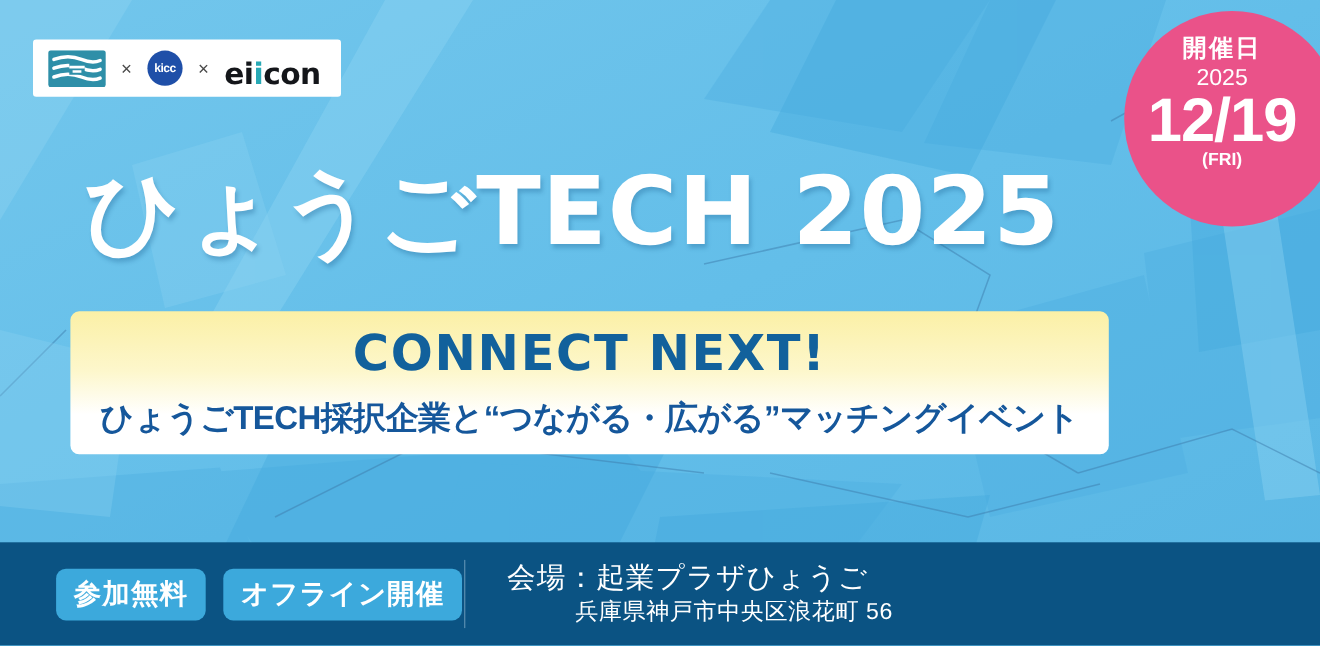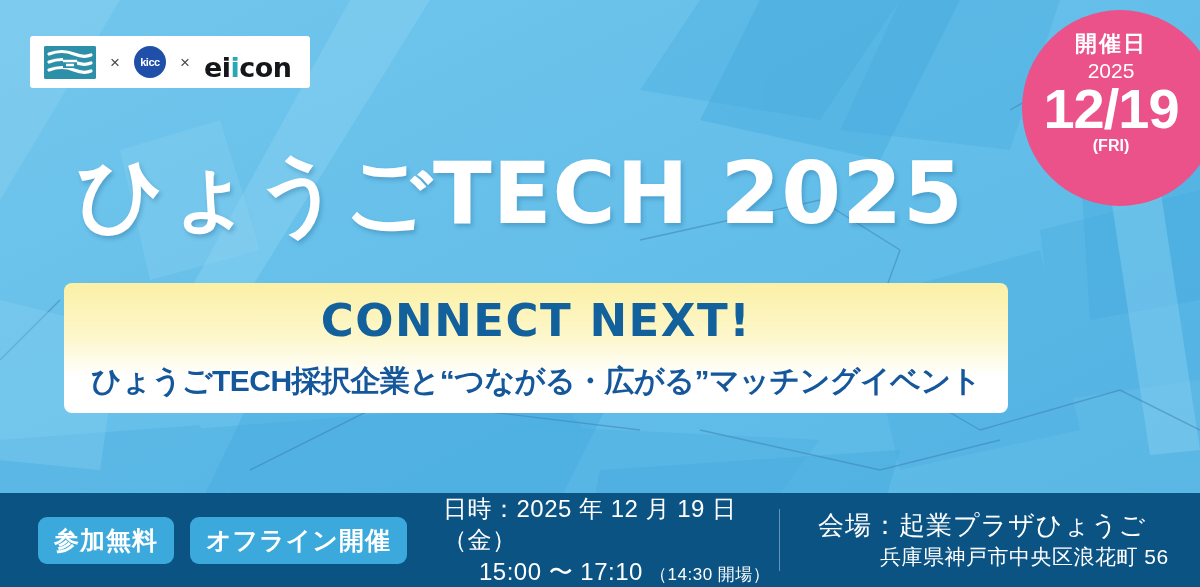--- a/index.html
+++ b/index.html
@@ -82,21 +82,21 @@
   .panel .sub {
     font-size: 30px; font-weight: bold; color: #15579B;
     letter-spacing: -0.5px; line-height: 1.15; margin-top: 18px; white-space: nowrap;
   }
 
   
   .footer {
     position: absolute; left: 0; bottom: 0; width: 1200px; height: 94px;
     background: #0B5383; display: flex; align-items: center;
   }
-  .badges { display: flex; gap: 16px; padding-left: 38px; flex: none; }
+  .badges { display: flex; gap: 16px; padding-left: 51px; flex: none; }
   .badge {
     background: #3CA9DC; color: #FFFFFF; border-radius: 9px;
     font-size: 25px; font-weight: bold; line-height: 1;
     padding: 11px 16px; letter-spacing: 1px;
   }
   .info-datetime {
     flex: none; width: 348px; margin-left: 22px; color: #FFFFFF;
     text-align: left; padding-left: 14px;
   }
   .info-datetime .l1 { font-size: 24px; line-height: 1.32; letter-spacing: 0.5px; }
@@ -186,24 +186,20 @@
   <div class="panel">
     <div class="connect">CONNECT NEXT!</div>
     <div class="sub">ひょうごTECH採択企業と“つながる・広がる”マッチングイベント</div>
   </div>
 
   <div class="footer">
     <div class="badges">
       <span class="badge">参加無料</span>
       <span class="badge">オフライン開催</span>
     </div>
-    <div class="info-datetime">
-      <div class="l1">日時：2025 年 12 月 19 日（金）</div>
-      <div class="l2"><span>15:00 〜 17:10 </span><span class="small">（14:30 開場）</span></div>
-    </div>
     <div class="divider"></div>
     <div class="info-venue">
       <div class="v1">会場：起業プラザひょうご</div>
       <div class="v2">兵庫県神戸市中央区浪花町 56</div>
     </div>
   </div>
 
 </div>
 
 </body></html>

